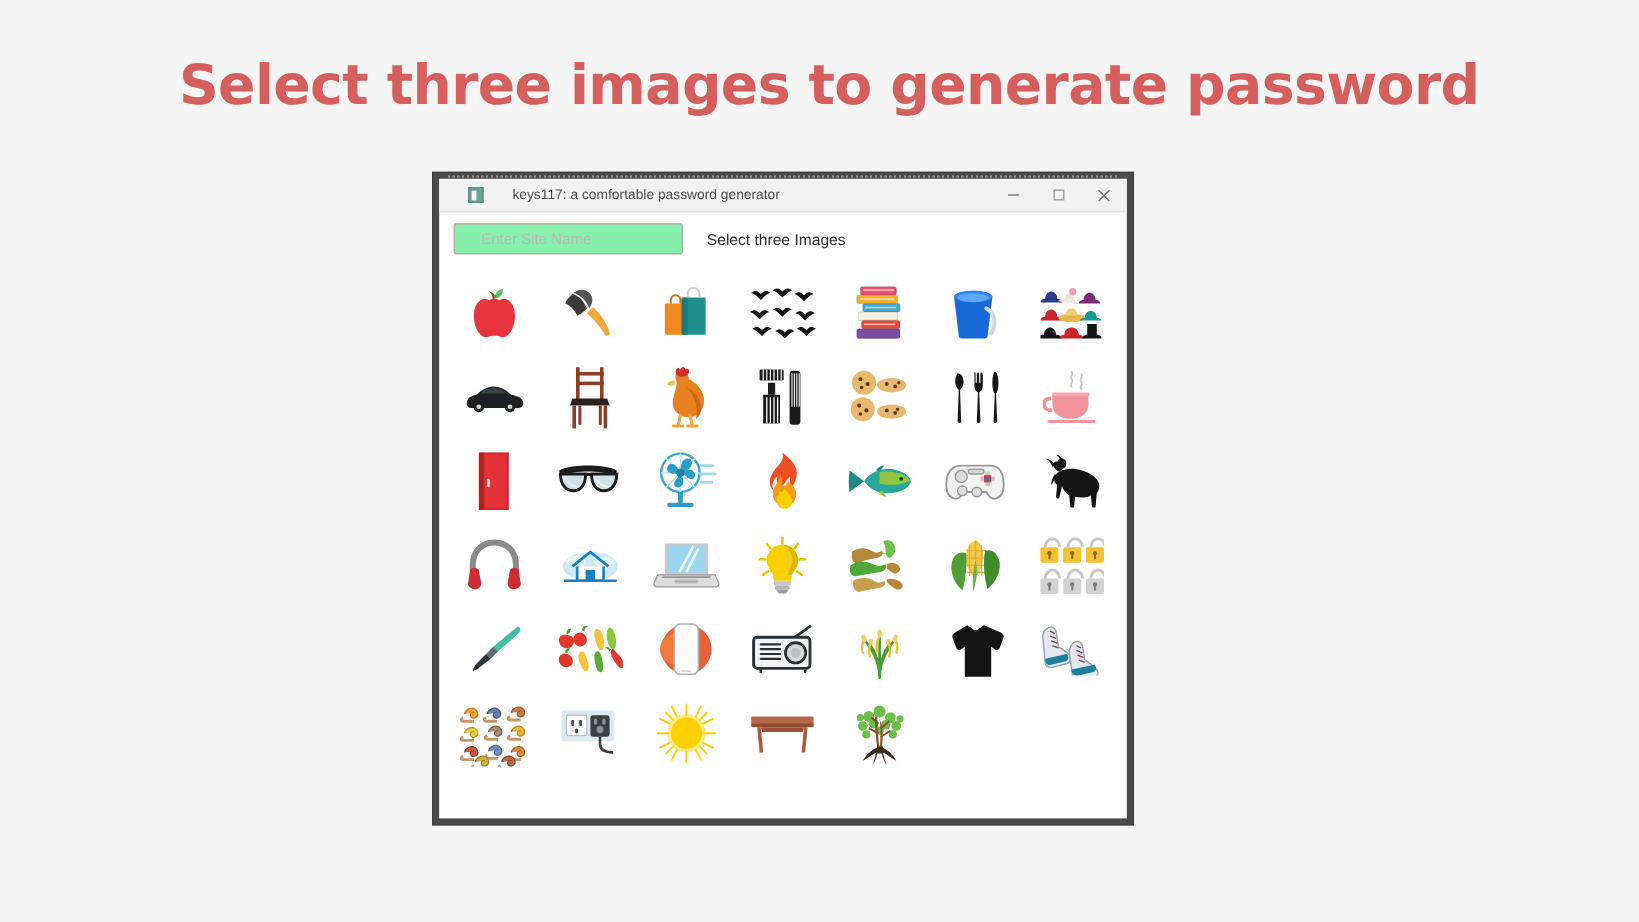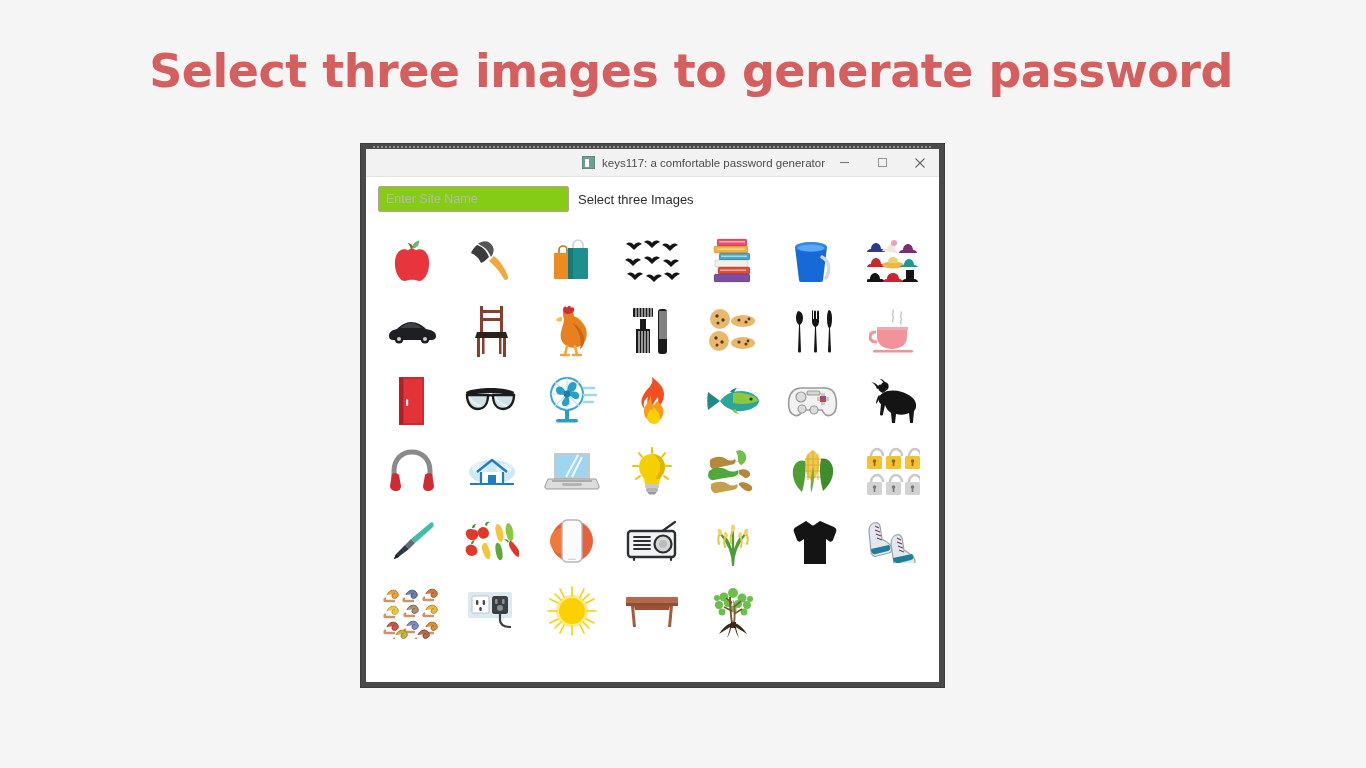--- a/index.html
+++ b/index.html
@@ -55,25 +55,24 @@
   .titlebar {
     height: 28px;
     background: #f2f2f2;
     border-bottom: 1px solid #e2e2e2;
     display: flex;
     align-items: center;
     flex: 0 0 auto;
   }
   .titlebar-left {
     display: flex; align-items: center;
-    padding-left: 9px;
-    gap: 7px;
+    padding-left: 24px;
+    gap: 24px;
     flex: 1 1 auto;
     min-width: 0;
-    justify-content: flex-end;
   }
   .app-icon {
     width: 13px; height: 13px;
     background: #6f9e94;
     border: 1px solid #5e8a81;
     position: relative;
     flex: 0 0 auto;
   }
   .app-icon::after {
     content: "";
@@ -102,30 +101,30 @@
     align-items: center;
     gap: 0;
     padding: 9px 10px 10px 12px;
     flex: 0 0 auto;
   }
   .site-input {
     width: 191px;
     height: 26px;
     border: 1px solid #c29c9c;
     border-radius: 2px;
-    background: #84cc16;
-    padding: 0 7px;
+    background: #86efac;
+    padding: 0 22px;
     font-size: 12.5px;
     color: #333;
     font-family: "Liberation Sans", sans-serif;
     outline: none;
   }
   .site-input::placeholder { color: #b8b8b8; }
   .toolbar-label {
-    margin-left: 9px;
+    margin-left: 20px;
     font-size: 13px;
     color: #2d2d2d;
     white-space: nowrap;
   }
   .generate-btn {
     margin-left: 17px;
     background: #2a697c;
     color: #eef3f4;
     border: none;
     border-radius: 3px;

